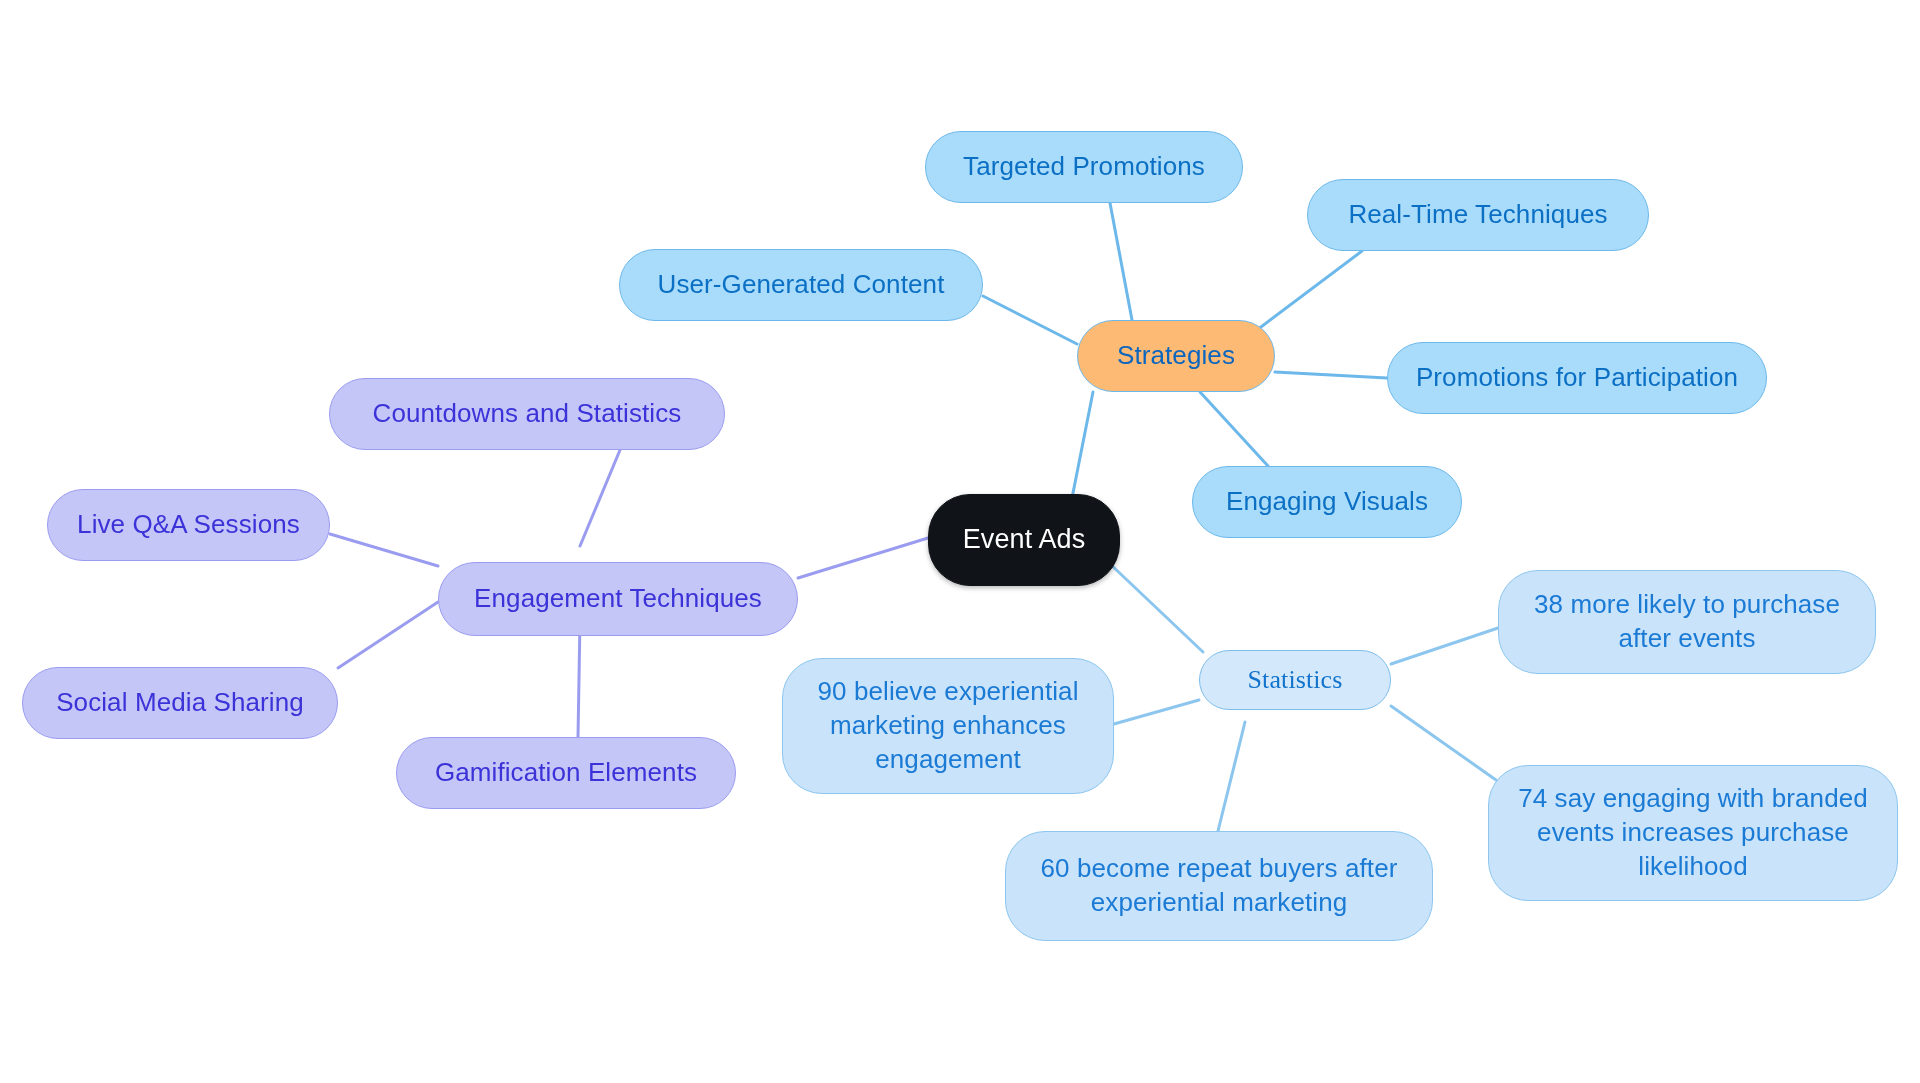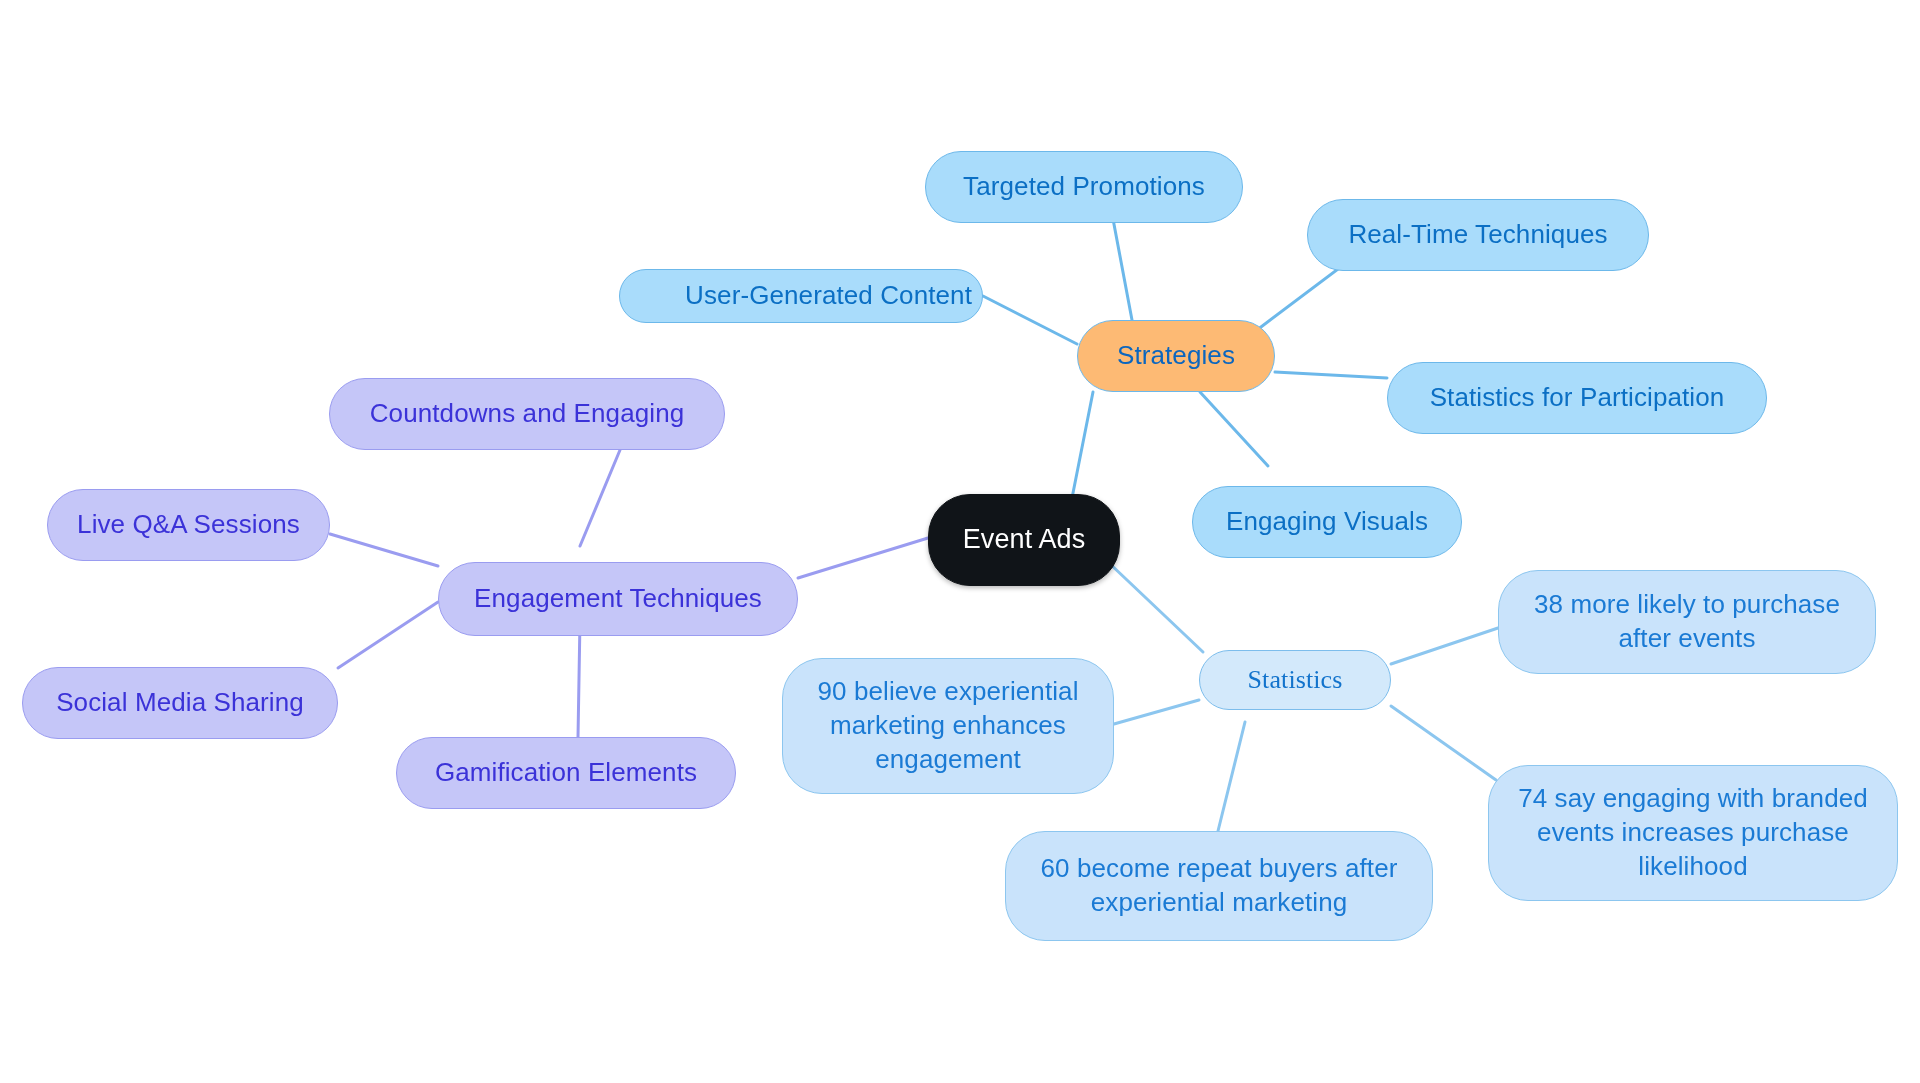--- a/index.html
+++ b/index.html
@@ -66,21 +66,20 @@
     background: #c5c6f8;
     border-color: #9a9cf0;
     color: #3b32d8;
     font-size: 26px;
   }
   .node.leaf-blue {
     background: #a9dcfb;
     border-color: #6cb8ea;
     color: #0b6fc4;
     font-size: 26px;
-    margin-top: 20px;
   }
   .node.leaf-stats {
     background: #c9e3fb;
     border-color: #8cc6ef;
     color: #1a7ad4;
     font-size: 26px;
   }
   .node.leaf-purple {
     background: #c5c6f8;
     border-color: #9a9cf0;
@@ -112,33 +111,33 @@
       <line x1="580" y1="546" x2="620" y2="450" stroke="#9a9cf0" stroke-width="3" stroke-linecap="round"></line>
       <line x1="438" y1="566" x2="330" y2="534" stroke="#9a9cf0" stroke-width="3" stroke-linecap="round"></line>
       <line x1="438" y1="602" x2="338" y2="668" stroke="#9a9cf0" stroke-width="3" stroke-linecap="round"></line>
       <line x1="580" y1="620" x2="578" y2="737" stroke="#9a9cf0" stroke-width="3" stroke-linecap="round"></line>
     </svg>
   <div id="nodes">
       <div class="node root" style="left: 928px; top: 494px; width: 192px; height: 92px;"><span class="label">Event Ads</span></div>
       <div class="node branch-blue" style="left: 1077px; top: 320px; width: 198px; height: 72px;"><span class="label">Strategies</span></div>
       <div class="node leaf-blue" style="left: 925px; top: 131px; width: 318px; height: 72px;"><span class="label">Targeted Promotions</span></div>
       <div class="node leaf-blue" style="left: 1307px; top: 179px; width: 342px; height: 72px;"><span class="label">Real-Time Techniques</span></div>
-      <div class="node leaf-blue" style="left: 619px; top: 249px; width: 364px; height: 54px; justify-content: flex-end;"><span class="label">User-Generated Content</span></div>
-      <div class="node leaf-blue" style="left: 1387px; top: 342px; width: 380px; height: 72px;"><span class="label">Statistics for Participation</span></div>
+      <div class="node leaf-blue" style="left: 619px; top: 249px; width: 364px; height: 72px;"><span class="label">User-Generated Content</span></div>
+      <div class="node leaf-blue" style="left: 1387px; top: 342px; width: 380px; height: 72px;"><span class="label">Promotions for Participation</span></div>
       <div class="node leaf-blue" style="left: 1192px; top: 466px; width: 270px; height: 72px;"><span class="label">Engaging Visuals</span></div>
       <div class="node branch-stats" style="left: 1199px; top: 650px; width: 192px; height: 60px; font-family: Liberation Serif, serif;"><span class="label">Statistics</span></div>
       <div class="node leaf-stats" style="left: 1498px; top: 570px; width: 378px; height: 104px;"><span class="label">38 more likely to purchase
 after events</span></div>
       <div class="node leaf-stats" style="left: 782px; top: 658px; width: 332px; height: 136px;"><span class="label">90 believe experiential
 marketing enhances
 engagement</span></div>
       <div class="node leaf-stats" style="left: 1488px; top: 765px; width: 410px; height: 136px;"><span class="label">74 say engaging with branded
 events increases purchase
 likelihood</span></div>
       <div class="node leaf-stats" style="left: 1005px; top: 831px; width: 428px; height: 110px;"><span class="label">60 become repeat buyers after
 experiential marketing</span></div>
       <div class="node branch-purple" style="left: 438px; top: 546px; width: 360px; height: 74px; margin-top: 16px;"><span class="label">Engagement Techniques</span></div>
-      <div class="node leaf-purple" style="left: 329px; top: 378px; width: 396px; height: 72px;"><span class="label">Countdowns and Engaging</span></div>
+      <div class="node leaf-purple" style="left: 329px; top: 378px; width: 396px; height: 72px;"><span class="label">Countdowns and Statistics</span></div>
       <div class="node leaf-purple" style="left: 47px; top: 489px; width: 283px; height: 72px;"><span class="label">Live Q&amp;A Sessions</span></div>
       <div class="node leaf-purple" style="left: 22px; top: 667px; width: 316px; height: 72px;"><span class="label">Social Media Sharing</span></div>
       <div class="node leaf-purple" style="left: 396px; top: 737px; width: 340px; height: 72px;"><span class="label">Gamification Elements</span></div>
     </div>
 </div>
 
 </body></html>

